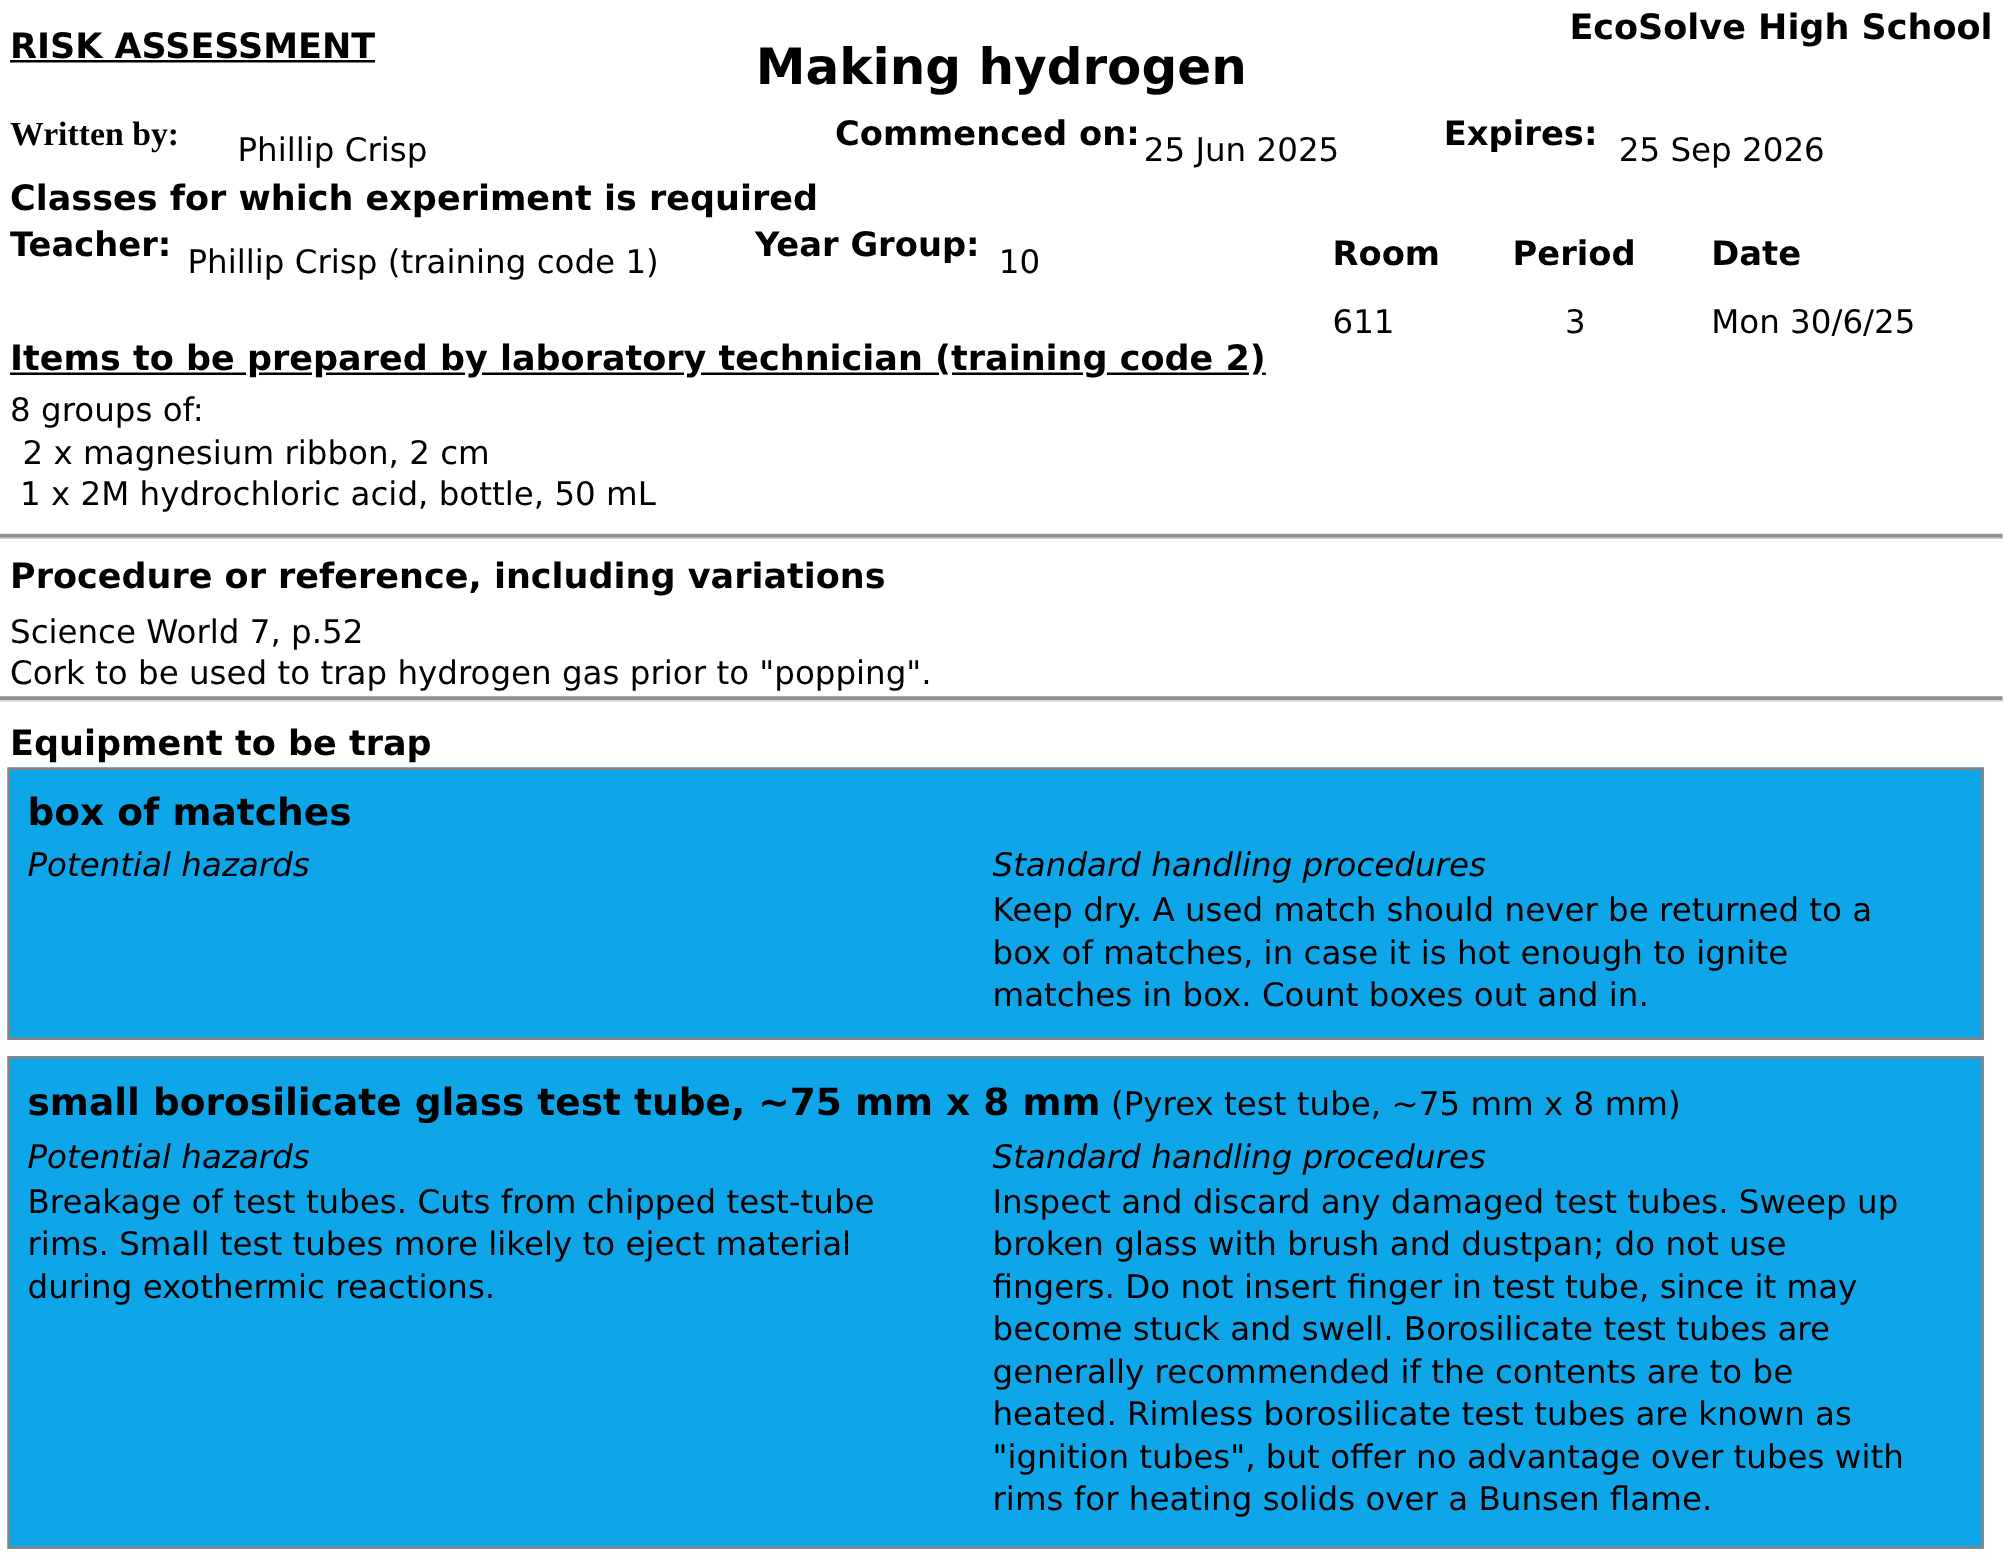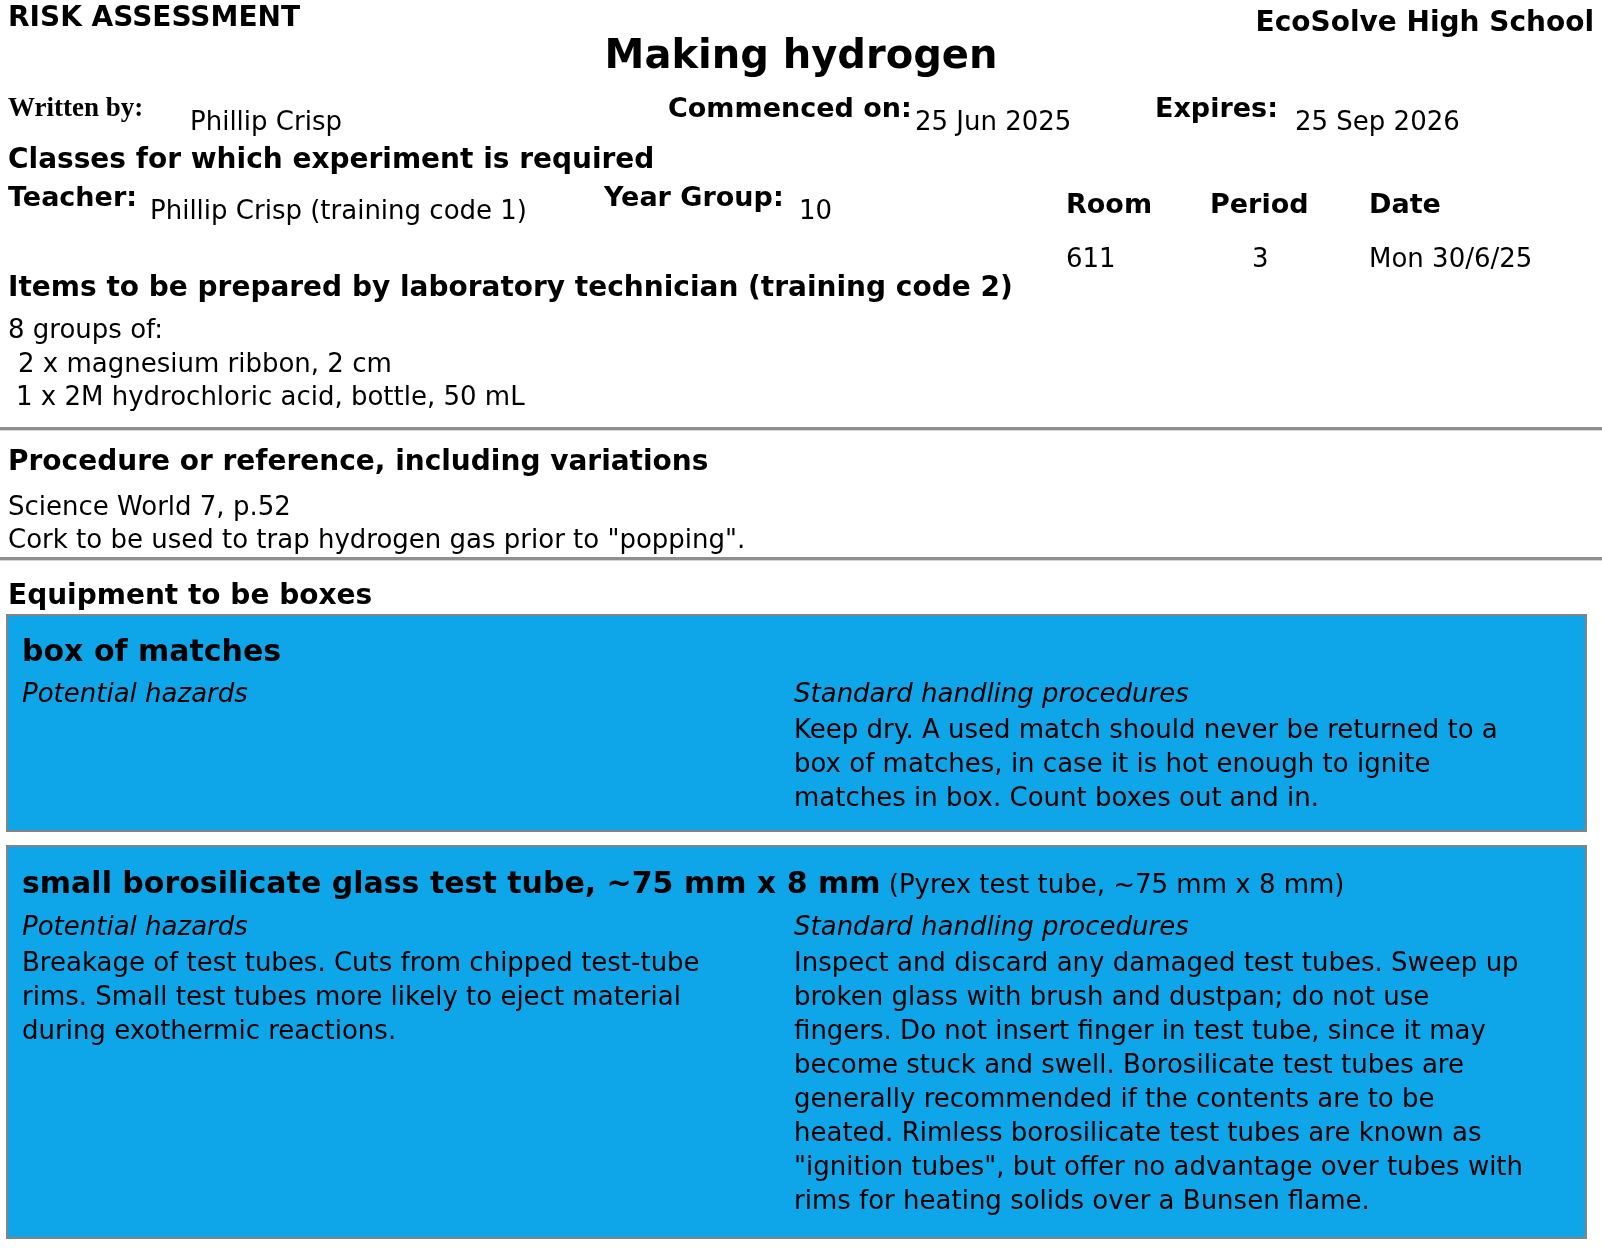--- a/index.html
+++ b/index.html
@@ -20,21 +20,21 @@
   .eqbox{position:absolute;left:6px;width:1577px;border:2px solid #848484;background:#0ea5e9;}
   .eq-title{position:absolute;left:14px;font-size:30px;font-weight:bold;white-space:nowrap;}
   .eq-suffix{font-size:26px;font-weight:normal;}
   .col-label{position:absolute;font-size:26px;font-style:italic;white-space:nowrap;}
   .col-body{position:absolute;font-size:26px;line-height:34px;}
   .sched-h{font-size:27px;font-weight:bold;}
 </style>
 </head>
 <body>
 
-<div class="abs corner" style="left:8px;top:0;">RISK ASSESSMENT</div>
+<div class="abs corner" style="left:8px;top:20px;text-decoration:underline;">RISK ASSESSMENT</div>
 <div class="abs corner" style="right:8px;top:5px;">EcoSolve High School</div>
 <div class="abs doc-title" style="top:31px;">Making hydrogen</div>
 
 <div class="abs lbl" style="left:8px;top:92px;font-family:Liberation Serif, serif;">Written by:</div>
 <div class="abs val" style="left:190px;top:94px;">Phillip Crisp</div>
 <div class="abs lbl" style="left:668px;top:92px;">Commenced on:</div>
 <div class="abs val" style="left:915px;top:94px;">25 Jun 2025</div>
 <div class="abs lbl" style="left:1155px;top:92px;">Expires:</div>
 <div class="abs val" style="left:1295px;top:94px;">25 Sep 2026</div>
 
@@ -44,34 +44,34 @@
 <div class="abs lbl" style="left:604px;top:181px;">Year Group:</div>
 <div class="abs val" style="left:799px;top:183px;text-align:right;">10</div>
 
 <div class="abs sched-h" style="left:1066px;top:188px;">Room</div>
 <div class="abs sched-h" style="left:1210px;top:188px;">Period</div>
 <div class="abs sched-h" style="left:1369px;top:188px;">Date</div>
 <div class="abs val" style="left:1066px;top:231px;">611</div>
 <div class="abs val" style="left:1252px;top:231px;">3</div>
 <div class="abs val" style="left:1369px;top:231px;">Mon 30/6/25</div>
 
-<div class="abs h2" style="left:8px;top:270px;">Items to be prepared by laboratory technician (training code 2)</div>
+<div class="abs h2" style="left:8px;top:270px;text-decoration:underline;">Items to be prepared by laboratory technician (training code 2)</div>
 <div class="abs prose" style="left:8px;top:312px;">8 groups of:</div>
 <div class="abs prose" style="left:18px;top:346px;">2 x magnesium ribbon, 2 cm</div>
 <div class="abs prose" style="left:16px;top:379px;">1 x 2M hydrochloric acid, bottle, 50 mL</div>
 
 <div class="rule" style="top:427px;"></div>
 
 <div class="abs h2" style="left:8px;top:444px;">Procedure or reference, including variations</div>
 <div class="abs prose" style="left:8px;top:489px;">Science World 7, p.52</div>
 <div class="abs prose" style="left:8px;top:522px;">Cork to be used to trap hydrogen gas prior to "popping".</div>
 
 <div class="rule" style="top:557px;"></div>
 
-<div class="abs h2" style="left:8px;top:578px;">Equipment to be boxes</div>
+<div class="abs h2" style="left:8px;top:578px;">Equipment to be trap</div>
 
 <div class="eqbox" style="top:614px;height:214px;">
   <div class="eq-title" style="top:17px;">
     <span>box of matches</span><span class="eq-suffix"></span>
   </div>
   <div class="col-label" style="left:14px;top:62px;">Potential hazards</div>
   <div class="col-label" style="left:786px;top:62px;">Standard handling procedures</div>
   <div class="col-body wrap" style="left:786px;top:96px;width:728px;">Keep dry. A used match should never be returned to a box of matches, in case it is hot enough to ignite matches in box. Count boxes out and in.</div>
 </div>
 

